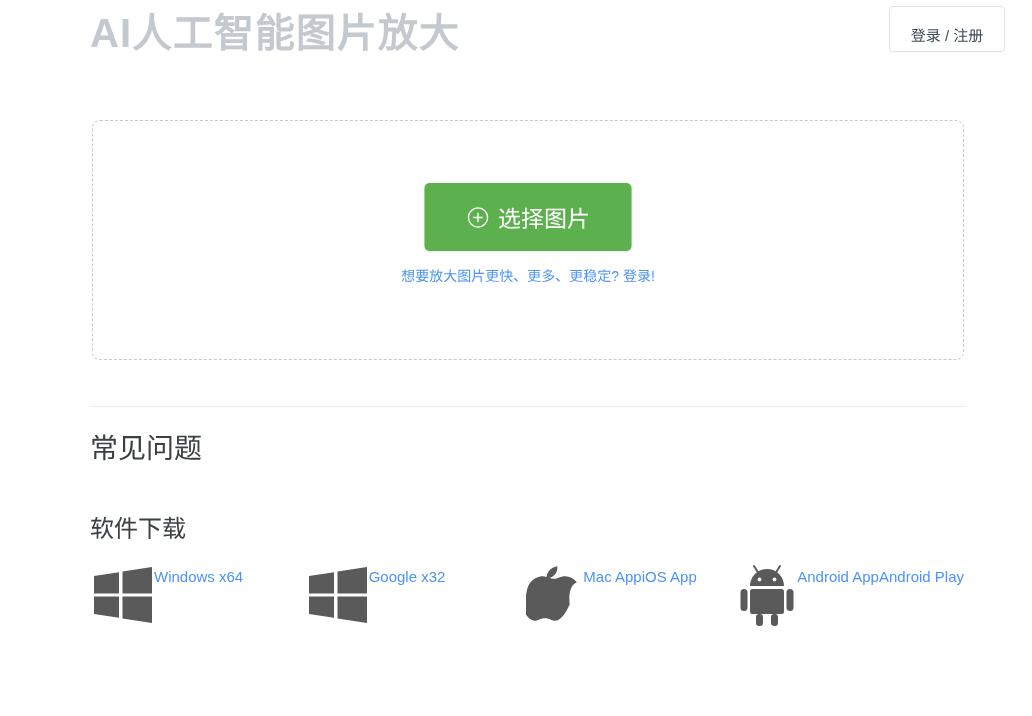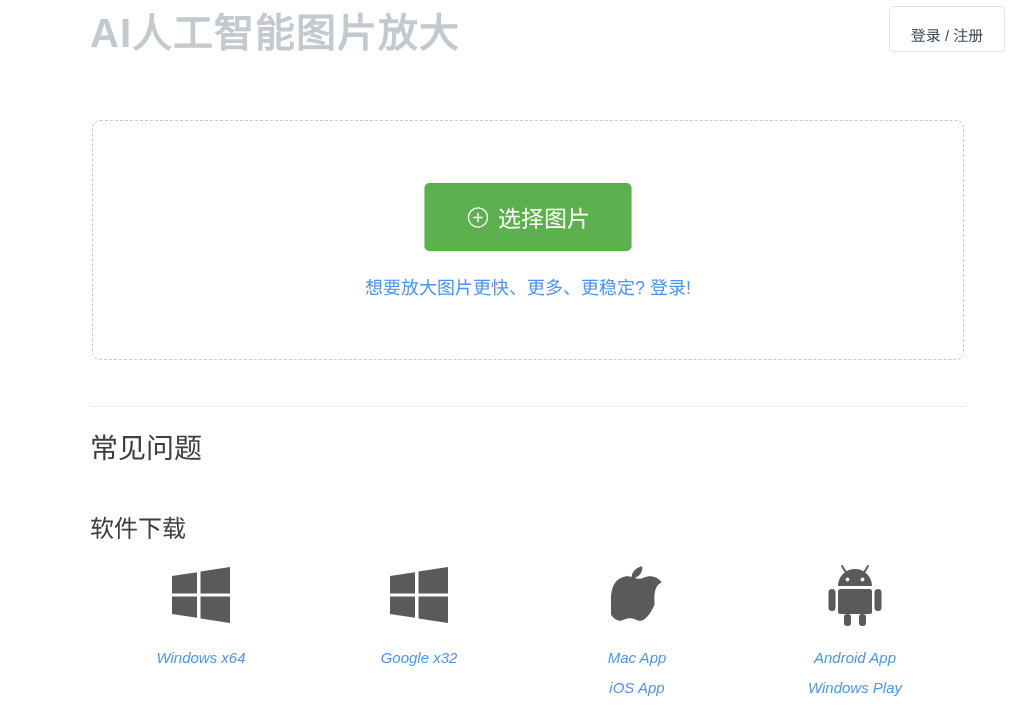--- a/index.html
+++ b/index.html
@@ -103,22 +103,22 @@
     height: 23px;
     flex: 0 0 23px;
   }
 
   .plus-circle-icon svg { display: block; }
 
   .upgrade-link {
     position: absolute;
     left: 50%;
     transform: translateX(-50%);
-    top: 152px;
-    font-size: 18px;
+    top: 144px;
+    font-size: 14px;
     color: #4c94f6;
     text-decoration: none;
     white-space: nowrap;
     cursor: pointer;
   }
 
   
   .divider {
     position: absolute;
     left: 90px;
@@ -159,23 +159,22 @@
     position: absolute;
     left: 92px;
     top: 562px;
     width: 872px;
     display: flex;
   }
 
   .download-item {
     width: 228px;
     display: flex;
-    flex-direction: column;
-    align-items: center;
-    font-style: italic;
+    flex-direction: row;
+    align-items: flex-start;
   }
 
   .download-icon {
     width: 62px;
     height: 66px;
     display: flex;
     align-items: center;
     justify-content: center;
     margin-bottom: 15px;
   }
@@ -278,17 +277,17 @@
           <rect x="12" y="25" width="34" height="25" rx="2.5"></rect>
 
           <rect x="2.5" y="25" width="7" height="22" rx="3.5"></rect>
           <rect x="48.5" y="25" width="7" height="22" rx="3.5"></rect>
 
           <rect x="18" y="50" width="7" height="12" rx="3.2"></rect>
           <rect x="33" y="50" width="7" height="12" rx="3.2"></rect>
         </svg>
       </span>
       <a class="download-link">Android App</a>
-      <a class="download-link">Windows Play</a>
+      <a class="download-link">Android Play</a>
     </div>
 
   </div>
 </div>
 
 </body></html>

